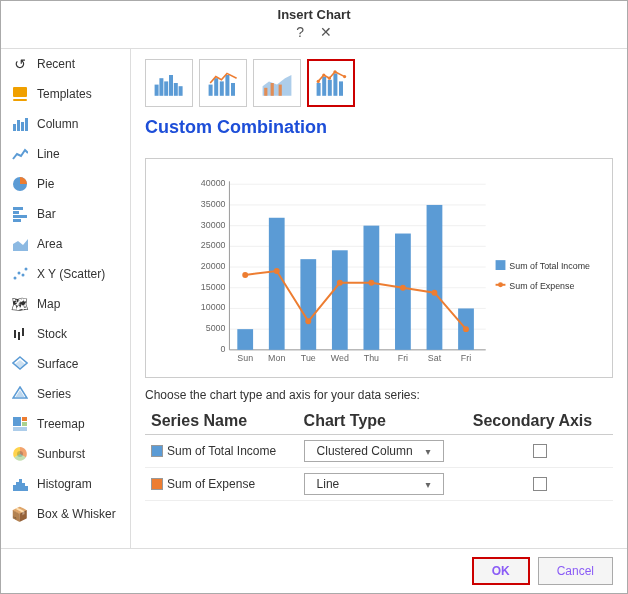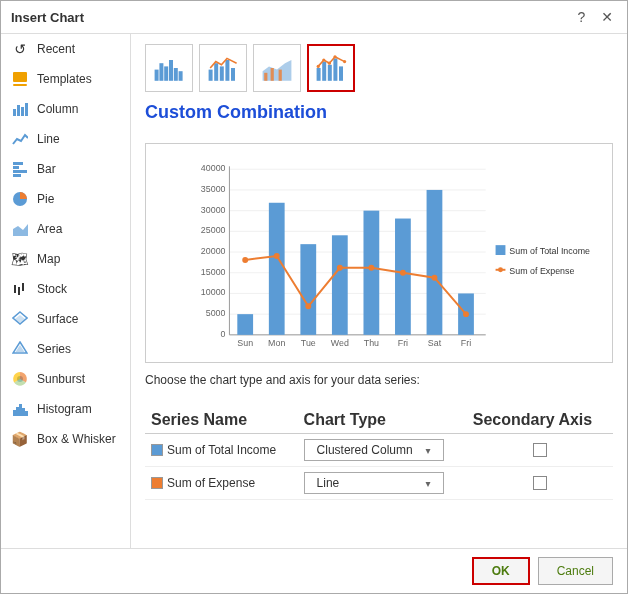--- a/index.html
+++ b/index.html
@@ -18,24 +18,25 @@
       height: 594px;
       background: #fff;
       border: 1px solid #aaa;
       box-shadow: 4px 4px 12px rgba(0,0,0,0.3);
       display: flex;
       flex-direction: column;
     }
     .title-bar {
       background: #fff;
       border-bottom: 1px solid #ddd;
-      padding: 6px 10px;
+      padding: 6px 0;
       display: flex;
       align-items: center;
       justify-content: space-between;
+      flex-direction: column;
     }
     .title-bar-left {
       display: flex;
       align-items: center;
       gap: 6px;
       font-size: 13px;
       font-weight: 600;
       color: #333;
     }
     .title-bar-right {
@@ -205,35 +206,35 @@
       justify-content: flex-end;
       gap: 8px;
       background: #fff;
     }
     .btn {
       padding: 5px 18px;
       font-size: 12px;
       border: 1px solid #aaa;
       background: #f5f5f5;
       cursor: pointer;
-      color: #4d7c0f;
+      color: #8b5cf6;
     }
     .btn-primary {
       border: 2px solid #c00;
       background: #f5f5f5;
       font-weight: 600;
     }
     .series-label-cell {
       display: flex;
       align-items: center;
     }
     .choose-text {
       font-size: 12px;
       color: #333;
-      margin-bottom: 20px;
+      margin-bottom: 6px;
     }
   </style>
 </head>
 <body>
 
 <div class="dialog">
 
   <div class="title-bar">
     <div class="title-bar-left">
       <span>Insert Chart</span>
@@ -276,44 +277,55 @@
         <span class="sidebar-icon">
           <svg width="16" height="16" viewBox="0 0 16 16">
               <polyline points="1,13 5,8 9,10 13,4 16,7" stroke="#5b9bd5" stroke-width="2" fill="none"></polyline>
             </svg>
         </span>
         <span>Line</span>
       </div>
       <div class="sidebar-item">
         <span class="sidebar-icon">
           <svg width="16" height="16" viewBox="0 0 16 16">
+              <circle cx="8" cy="8" r="7" fill="#5b9bd5"></circle>
+              <path d="M8 8 L8 1 A7 7 0 0 1 15 8 Z" fill="#ed7d31"></path>
+            </svg>
+        </span>
+        <span>Pie</span>
+      </div>
+      <div class="sidebar-item">
+        <span class="sidebar-icon">
+          <svg width="16" height="16" viewBox="0 0 16 16">
               <rect x="1" y="1" width="10" height="3" fill="#5b9bd5"></rect>
               <rect x="1" y="5" width="6" height="3" fill="#5b9bd5"></rect>
               <rect x="1" y="9" width="14" height="3" fill="#5b9bd5"></rect>
               <rect x="1" y="13" width="8" height="3" fill="#5b9bd5"></rect>
             </svg>
         </span>
         <span>Bar</span>
       </div>
       <div class="sidebar-item">
         <span class="sidebar-icon">
           <svg width="16" height="16" viewBox="0 0 16 16">
-              <circle cx="8" cy="8" r="7" fill="#5b9bd5"></circle>
-              <path d="M8 8 L8 1 A7 7 0 0 1 15 8 Z" fill="#ed7d31"></path>
-            </svg>
-        </span>
-        <span>Pie</span>
-      </div>
-      <div class="sidebar-item">
-        <span class="sidebar-icon">
-          <svg width="16" height="16" viewBox="0 0 16 16">
               <polygon points="1,15 1,8 6,5 11,9 16,3 16,15" fill="#5b9bd5" opacity="0.7"></polygon>
             </svg>
         </span>
         <span>Area</span>
+      </div>
+      <div class="sidebar-item">
+        <span class="sidebar-icon">
+          <svg width="16" height="16" viewBox="0 0 16 16">
+              <circle cx="3" cy="12" r="1.5" fill="#5b9bd5"></circle>
+              <circle cx="7" cy="7" r="1.5" fill="#5b9bd5"></circle>
+              <circle cx="11" cy="9" r="1.5" fill="#5b9bd5"></circle>
+              <circle cx="14" cy="3" r="1.5" fill="#5b9bd5"></circle>
+            </svg>
+        </span>
+        <span>X Y (Scatter)</span>
       </div>
       <div class="sidebar-item">
         <span class="sidebar-icon">🗺</span>
         <span>Map</span>
       </div>
       <div class="sidebar-item">
         <span class="sidebar-icon">
           <svg width="16" height="16" viewBox="0 0 16 16">
               <line x1="3" y1="4" x2="3" y2="12" stroke="#333" stroke-width="2"></line>
               <line x1="7" y1="6" x2="7" y2="14" stroke="#333" stroke-width="2"></line>
@@ -335,20 +347,31 @@
         <span>Surface</span>
       </div>
       <div class="sidebar-item">
         <span class="sidebar-icon">
           <svg width="16" height="16" viewBox="0 0 16 16">
               <polygon points="8,1 15,12 1,12" fill="none" stroke="#5b9bd5" stroke-width="1.5"></polygon>
               <polygon points="8,4 12.5,11 3.5,11" fill="#5b9bd5" opacity="0.4"></polygon>
             </svg>
         </span>
         <span>Series</span>
+      </div>
+      <div class="sidebar-item">
+        <span class="sidebar-icon">
+          <svg width="16" height="16" viewBox="0 0 16 16">
+              <rect x="1" y="1" width="8" height="9" fill="#5b9bd5"></rect>
+              <rect x="10" y="1" width="5" height="4" fill="#ed7d31"></rect>
+              <rect x="10" y="6" width="5" height="4" fill="#a9d18e"></rect>
+              <rect x="1" y="11" width="14" height="4" fill="#5b9bd5" opacity="0.5"></rect>
+            </svg>
+        </span>
+        <span>Treemap</span>
       </div>
       <div class="sidebar-item">
         <span class="sidebar-icon">
           <svg width="16" height="16" viewBox="0 0 16 16">
               <circle cx="8" cy="8" r="3" fill="#5b9bd5"></circle>
               <path d="M8 8 L8 1 A7 7 0 0 1 13.9 11.5 Z" fill="#ed7d31" opacity="0.7"></path>
               <path d="M8 8 L13.9 11.5 A7 7 0 0 1 2.1 11.5 Z" fill="#a9d18e" opacity="0.7"></path>
               <path d="M8 8 L2.1 11.5 A7 7 0 0 1 8 1 Z" fill="#ffc000" opacity="0.7"></path>
             </svg>
         </span>

